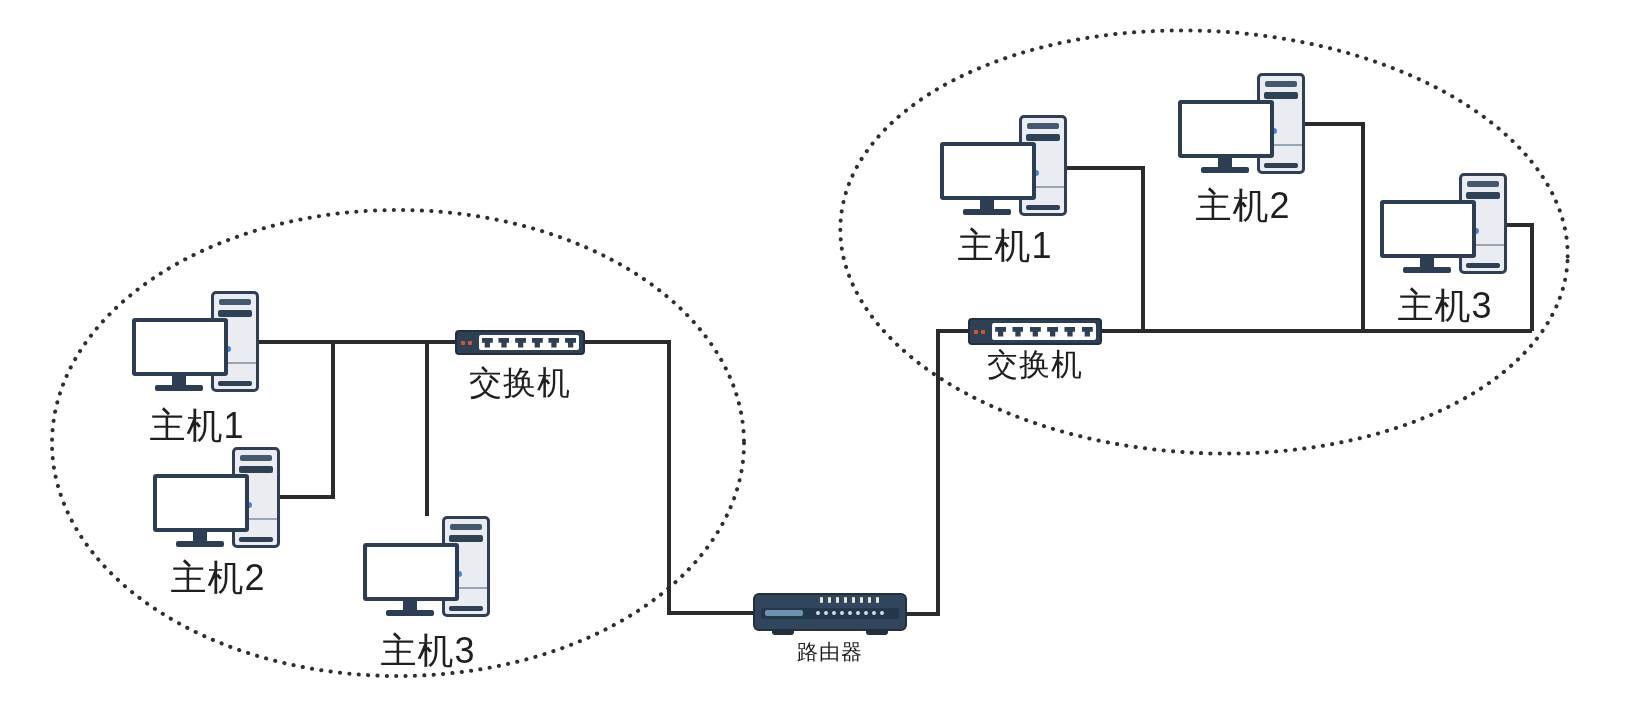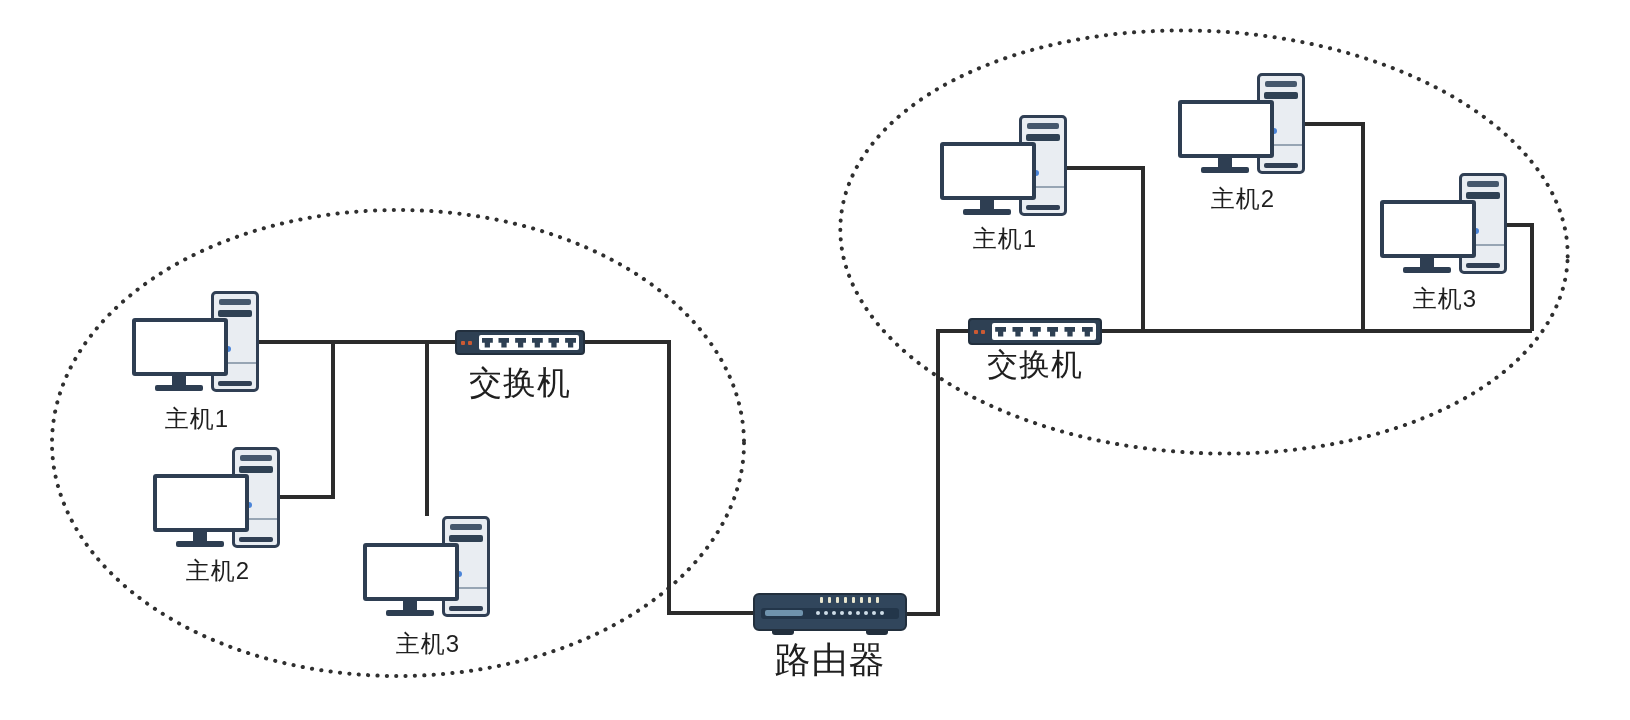--- a/index.html
+++ b/index.html
@@ -55,24 +55,24 @@
   .router .slot{position:absolute;left:4px;top:2px;width:38px;height:6px;
     background:var(--router-slot);border-radius:2px;}
   .router .dots{position:absolute;left:55px;top:3px;display:flex;gap:4px;}
   .router .rdot{width:4px;height:4px;background:var(--router-dot);border-radius:50%;}
   .router .foot{position:absolute;bottom:-6px;width:22px;height:6px;
     background:var(--navy-border);border-radius:0 0 3px 3px;}
   .router .foot.l{left:17px}.router .foot.r{right:17px}
 
   
   .lbl{position:absolute;color:var(--label);text-align:center;white-space:nowrap;
-    font-size:24px;line-height:1.1;letter-spacing:1px;}
+    font-size:36px;line-height:1.1;letter-spacing:1px;}
   .lbl.sw1{font-size:33px;}
   .lbl.sw2{font-size:31px;}
-  .lbl.rt{font-size:36px;}
+  .lbl.rt{font-size:21px;}
 </style>
 </head>
 <body>
 
 <div id="canvas">
 
   <svg id="wires" viewBox="0 0 1630 720">
     <ellipse class="lan-ellipse" cx="398" cy="443" rx="346" ry="233"></ellipse>
     <ellipse class="lan-ellipse" cx="1204" cy="242" rx="364" ry="211" transform="rotate(3 1204 242)"></ellipse>
 

